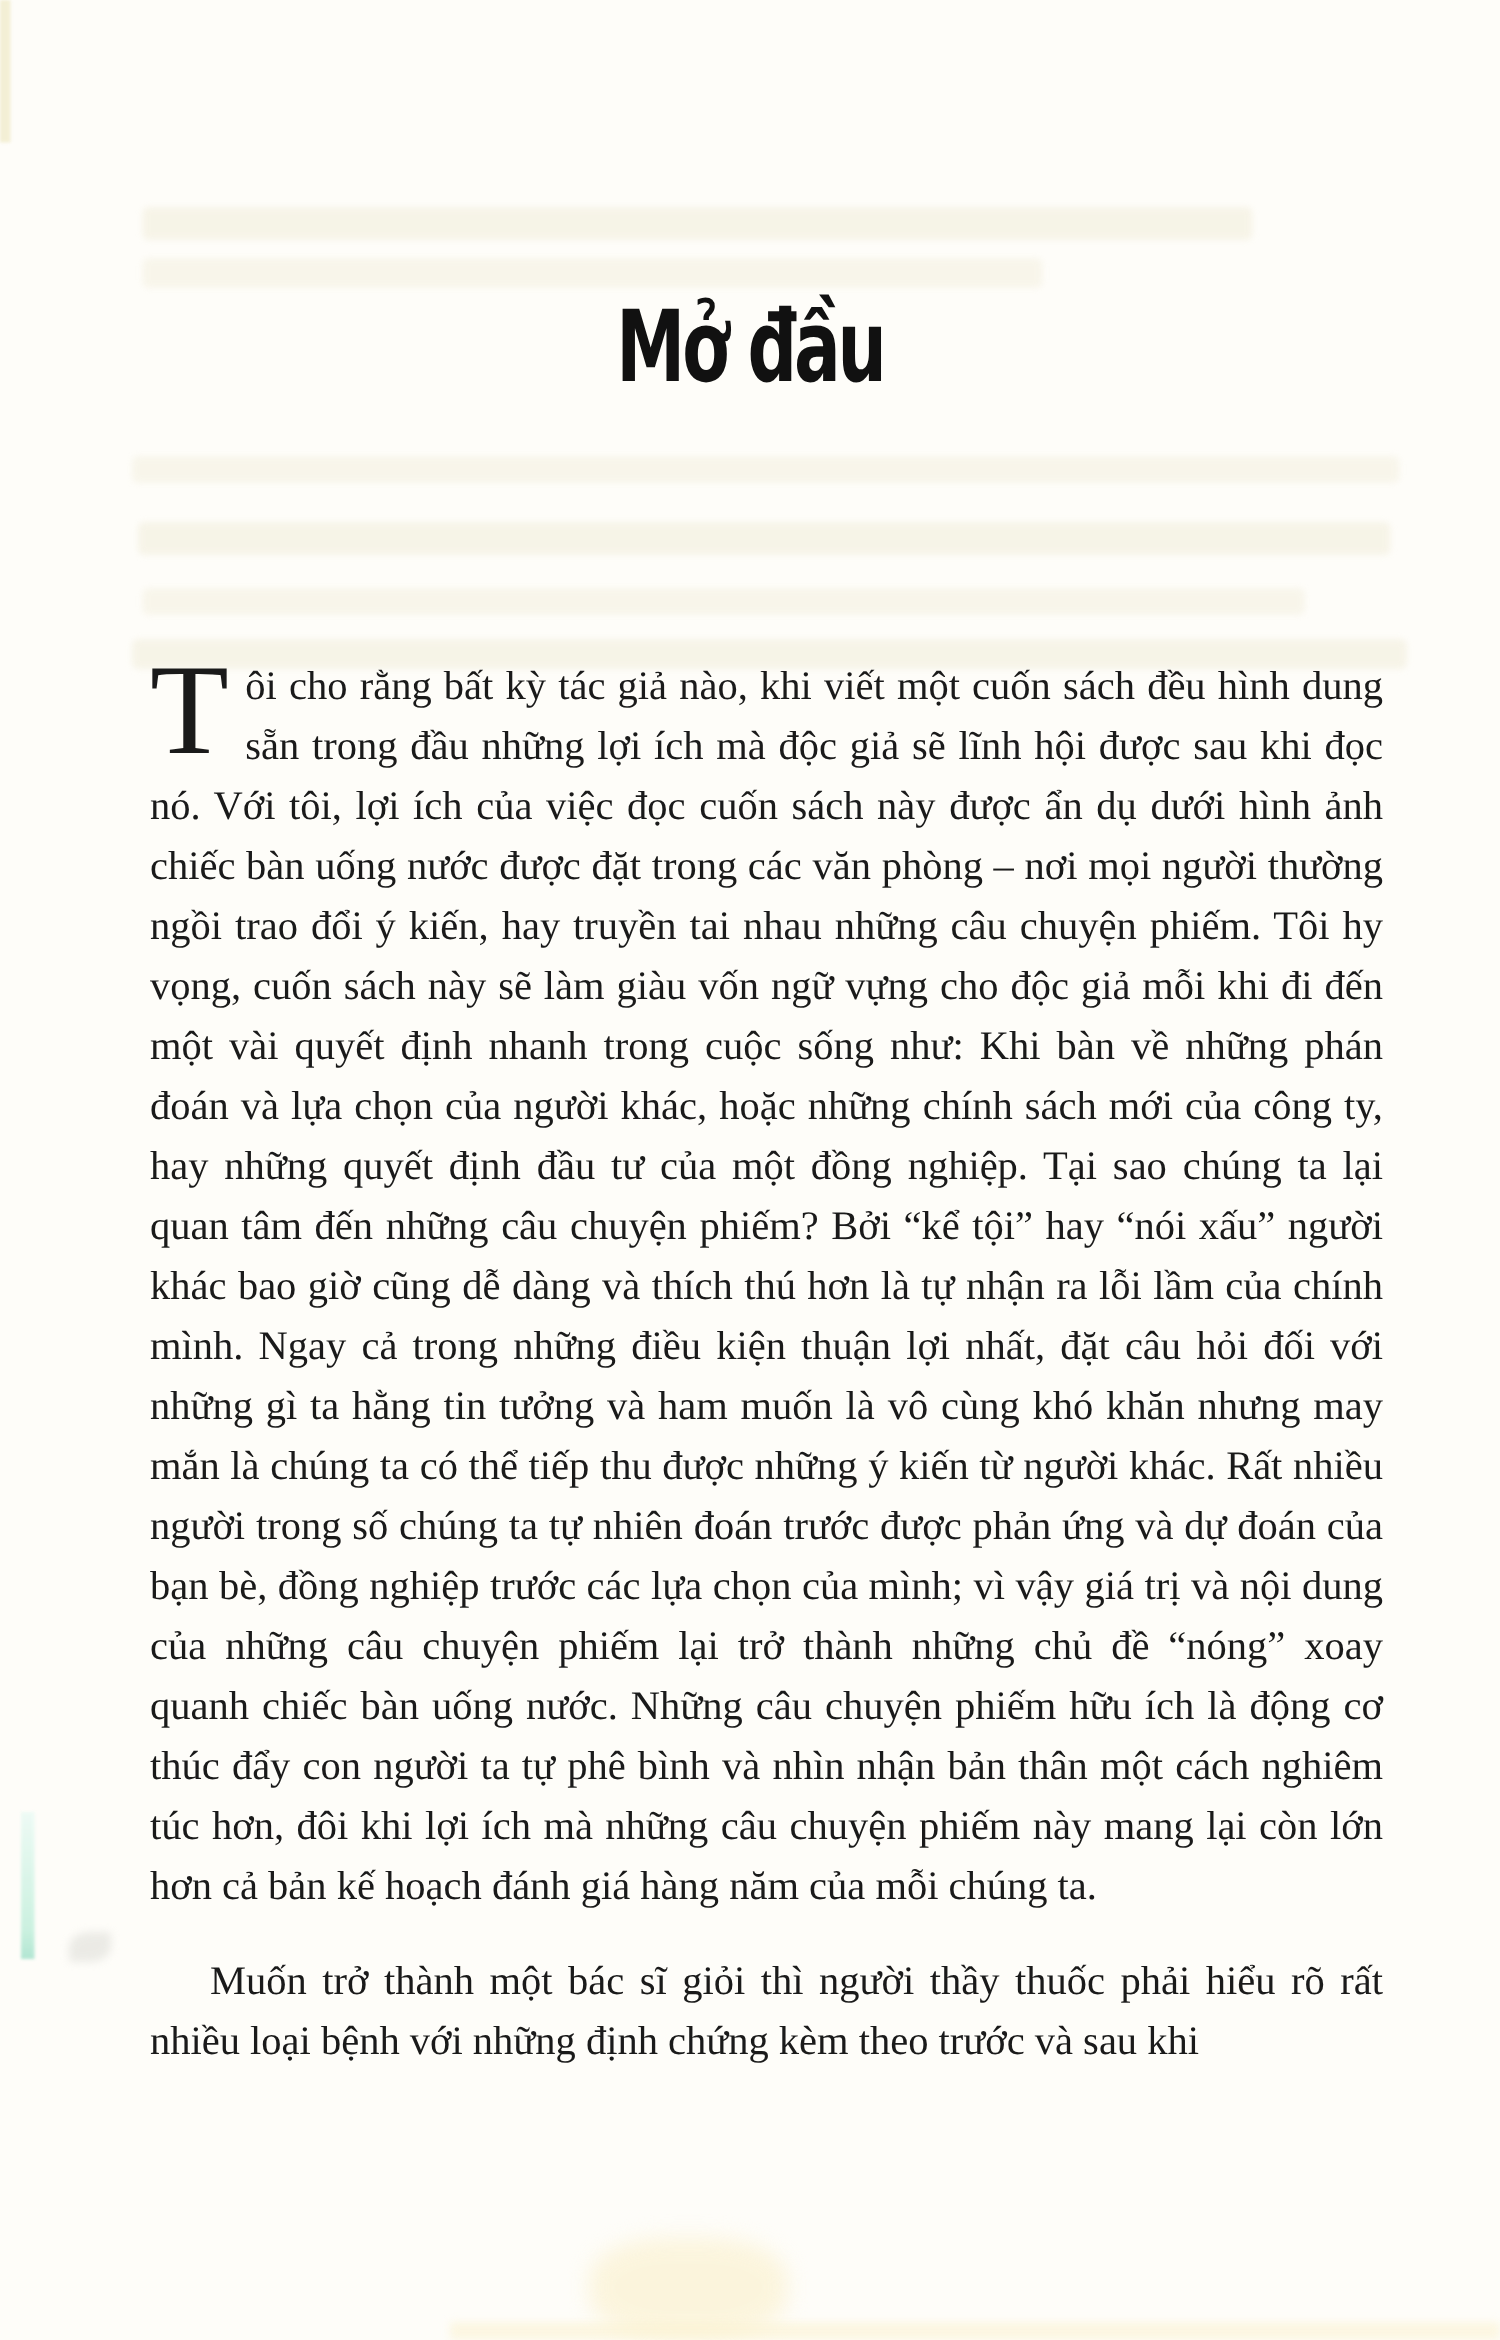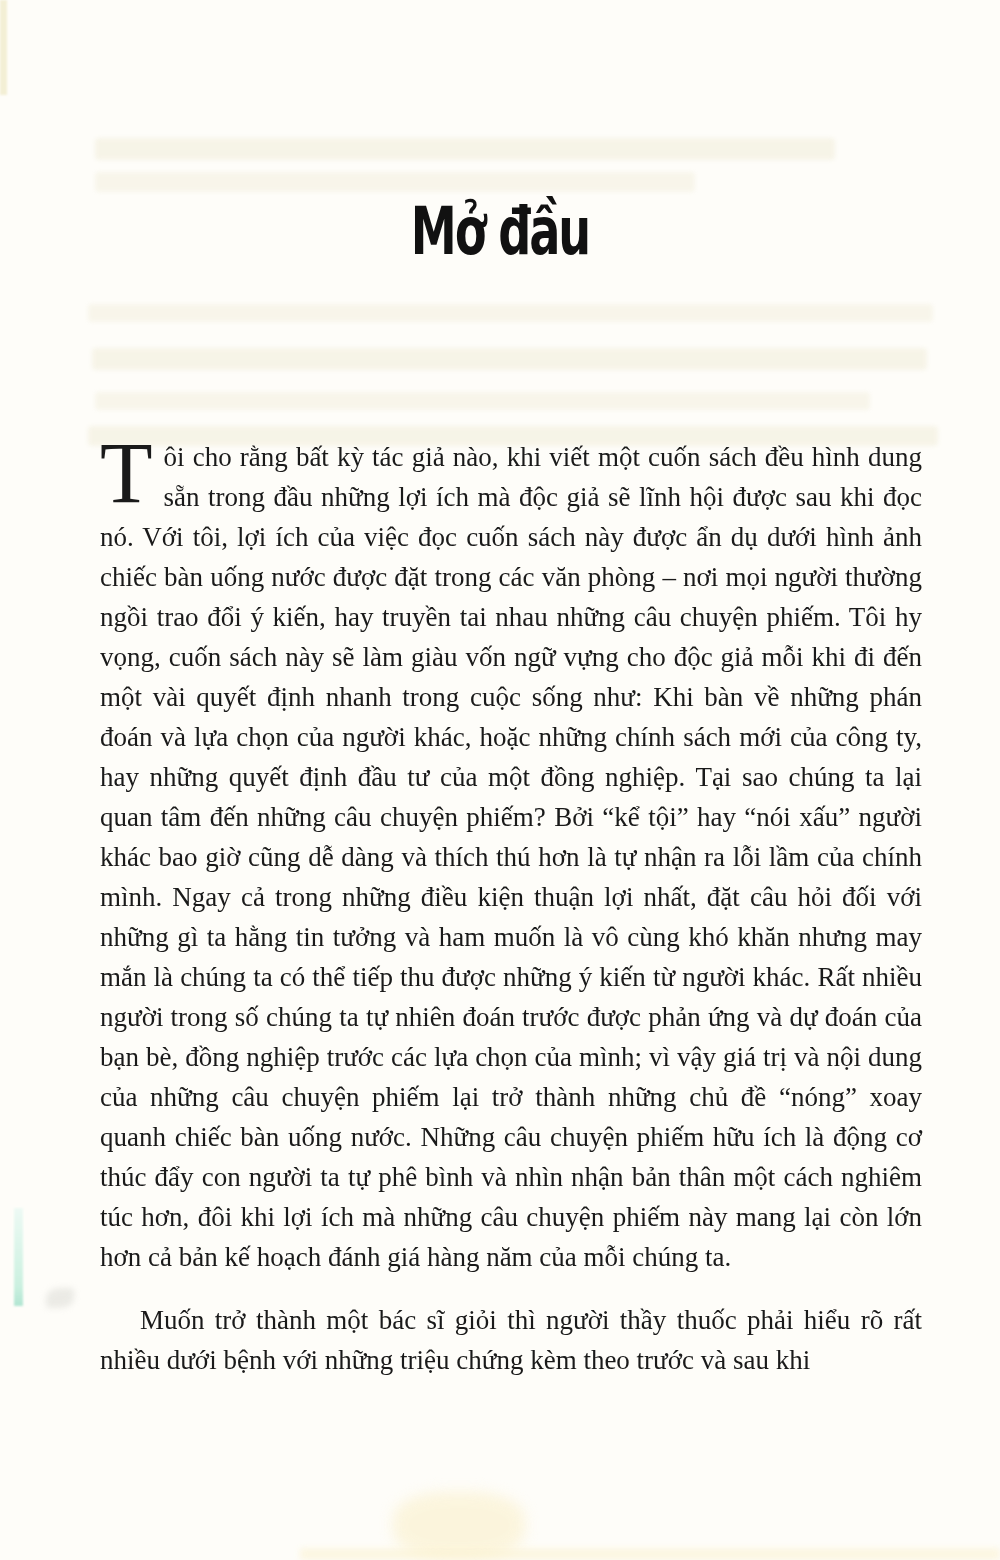--- a/index.html
+++ b/index.html
@@ -108,16 +108,16 @@
   <div class="artifact ghost-line" style="left:88px;  top:426px; width:850px; height:20px;"></div>
   <div class="artifact cyan-stripe"></div>
   <div class="artifact gray-wedge"></div>
   <div class="artifact bottom-blob"></div>
   <div class="artifact bottom-band"></div>
 
   <h1 class="chapter-title">Mở đầu</h1>
 
   <div class="text-block">
     <p class="para"><span class="drop-cap">T</span><span>ôi cho rằng bất kỳ tác giả nào, khi viết một cuốn sách đều hình dung sẵn trong đầu những lợi ích mà độc giả sẽ lĩnh hội được sau khi đọc nó. Với tôi, lợi ích của việc đọc cuốn sách này được ẩn dụ dưới hình ảnh chiếc bàn uống nước được đặt trong các văn phòng – nơi mọi người thường ngồi trao đổi ý kiến, hay truyền tai nhau những câu chuyện phiếm. Tôi hy vọng, cuốn sách này sẽ làm giàu vốn ngữ vựng cho độc giả mỗi khi đi đến một vài quyết định nhanh trong cuộc sống như: Khi bàn về những phán đoán và lựa chọn của người khác, hoặc những chính sách mới của công ty, hay những quyết định đầu tư của một đồng nghiệp. Tại sao chúng ta lại quan tâm đến những câu chuyện phiếm? Bởi “kể tội” hay “nói xấu” người khác bao giờ cũng dễ dàng và thích thú hơn là tự nhận ra lỗi lầm của chính mình. Ngay cả trong những điều kiện thuận lợi nhất, đặt câu hỏi đối với những gì ta hằng tin tưởng và ham muốn là vô cùng khó khăn nhưng may mắn là chúng ta có thể tiếp thu được những ý kiến từ người khác. Rất nhiều người trong số chúng ta tự nhiên đoán trước được phản ứng và dự đoán của bạn bè, đồng nghiệp trước các lựa chọn của mình; vì vậy giá trị và nội dung của những câu chuyện phiếm lại trở thành những chủ đề “nóng” xoay quanh chiếc bàn uống nước. Những câu chuyện phiếm hữu ích là động cơ thúc đẩy con người ta tự phê bình và nhìn nhận bản thân một cách nghiêm túc hơn, đôi khi lợi ích mà những câu chuyện phiếm này mang lại còn lớn hơn cả bản kế hoạch đánh giá hàng năm của mỗi chúng ta.</span></p>
-    <p class="para"><span>Muốn trở thành một bác sĩ giỏi thì người thầy thuốc phải hiểu rõ rất nhiều dưới bệnh với những triệu chứng kèm theo trước và sau khi</span></p>
+    <p class="para"><span>Muốn trở thành một bác sĩ giỏi thì người thầy thuốc phải hiểu rõ rất nhiều loại bệnh với những định chứng kèm theo trước và sau khi</span></p>
   </div>
 
 </div>
 
 </body></html>

